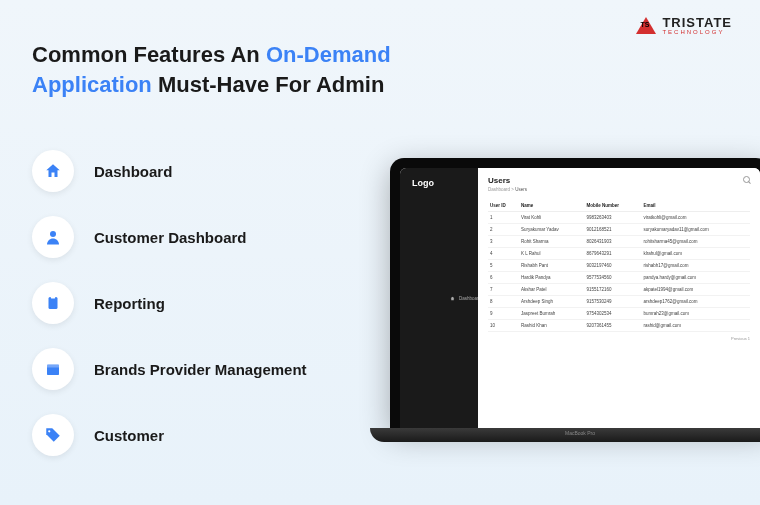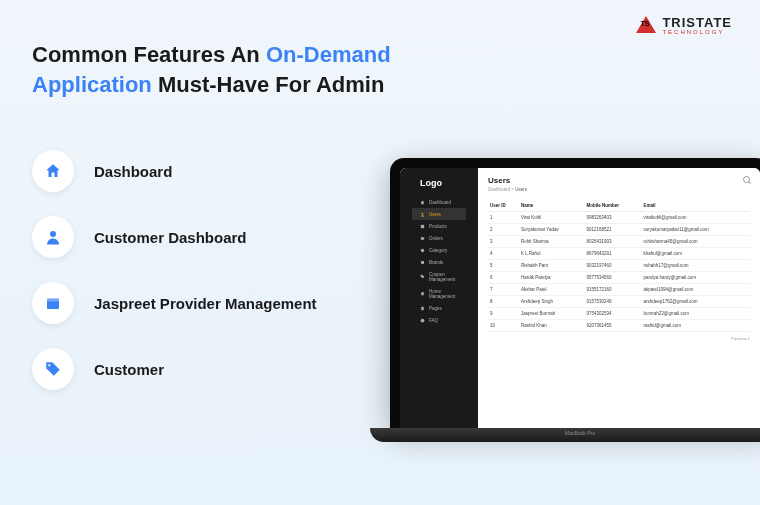--- a/index.html
+++ b/index.html
@@ -1,35 +1,35 @@
 <!DOCTYPE html>
 <html><head>
 <meta charset="utf-8">
 <style>
 *{margin:0;padding:0;box-sizing:border-box}
 body{width:760px;height:505px;background:linear-gradient(180deg,#f0f6fb 0%,#e8f2fa 100%);font-family:Arial,Helvetica,sans-serif;position:relative;overflow:hidden}
-.logo-area{position:absolute;top:16px;right:28px;display:flex;align-items:flex-start;gap:6px}
+.logo-area{position:absolute;top:16px;right:28px;display:flex;align-items:center;gap:6px}
 .logo-tri{width:0;height:0;border-left:10px solid transparent;border-right:10px solid transparent;border-bottom:17px solid #d32f2f;position:relative}
 .logo-tri::after{content:"TS";position:absolute;top:4px;left:-6px;font-size:7px;font-weight:bold;color:#000}
 .logo-text{display:flex;flex-direction:column;line-height:1}
 .logo-top{font-size:13px;font-weight:bold;letter-spacing:1px;color:#222}
 .logo-bottom{font-size:6px;letter-spacing:2px;color:#d32f2f}
 .heading{position:absolute;top:40px;left:32px;font-size:22px;font-weight:bold;color:#1a1a1a;line-height:1.35;max-width:420px}
 .heading .hl{color:#3b82f6}
 .feat-list{position:absolute;top:150px;left:32px;display:flex;flex-direction:column;gap:24px}
 .feat{display:flex;align-items:center;gap:20px}
 .ficon{width:42px;height:42px;border-radius:50%;background:#fff;display:flex;align-items:center;justify-content:center;box-shadow:0 2px 6px rgba(0,0,0,0.08)}
 .ficon svg{width:18px;height:18px;fill:#3b82f6}
 .flabel{font-size:15px;font-weight:600;color:#1a1a1a}
 .laptop{position:absolute;right:-10px;top:158px;width:380px;height:340px}
 .laptop-screen{width:100%;height:270px;background:#0a0a0a;border-radius:14px 14px 0 0;padding:10px 10px 0 10px;box-shadow:0 8px 30px rgba(0,0,0,0.3)}
 .laptop-base{width:420px;height:14px;background:linear-gradient(180deg,#3a3a3a,#1a1a1a);margin-left:-20px;border-radius:0 0 18px 18px;position:relative}
 .laptop-base::before{content:"MacBook Pro";position:absolute;top:2px;left:50%;transform:translateX(-50%);font-size:5px;color:#888}
 .scr{width:100%;height:100%;display:flex;border-radius:6px 6px 0 0;overflow:hidden;background:#fff}
-.sidebar{width:78px;background:#1a1a1a;display:flex;flex-direction:column;padding:6px 12px}
+.sidebar{width:78px;background:#1a1a1a;display:flex;flex-direction:row;padding:6px 4px}
 .slogo{color:#fff;font-size:9px;font-weight:bold;padding:4px 8px 8px 8px}
 .sitem{color:#aaa;font-size:4.5px;padding:3.5px 8px;display:flex;align-items:center;gap:4px}
 .sitem.active{background:#333;color:#f0a020}
 .sitem svg{width:5px;height:5px;fill:currentColor;flex-shrink:0}
 .main{flex:1;background:#fff;padding:8px 10px;position:relative}
 .ptitle{font-size:8px;font-weight:bold;color:#222}
 .pcrumb{font-size:4.5px;color:#f0a020;margin-top:2px}
 .pcrumb span{color:#999}
 .tbl{margin-top:8px;width:100%;font-size:4.5px;color:#444;border-collapse:collapse}
 .tbl th{text-align:left;font-weight:bold;color:#222;padding:3px 2px;border-bottom:0.5px solid #eee}
@@ -67,25 +67,34 @@
         <svg viewBox="0 0 24 24">
           <circle cx="12" cy="8" r="4"></circle>
           <path d="M4 22c0-4.4 3.6-8 8-8s8 3.6 8 8z"></path>
         </svg>
       </div>
     <span class="flabel">Customer Dashboard</span>
   </div>
   <div class="feat">
     <div class="ficon">
         <svg viewBox="0 0 24 24">
+          <rect x="6" y="4" width="12" height="16" rx="2"></rect>
+          <rect x="9" y="2" width="6" height="4" rx="1" fill="#fff"></rect>
+        </svg>
+      </div>
+    <span class="flabel">Reporting</span>
+  </div>
+  <div class="feat">
+    <div class="ficon">
+        <svg viewBox="0 0 24 24">
           <rect x="4" y="6" width="16" height="14" rx="1"></rect>
           <rect x="4" y="6" width="16" height="4" fill="#fff" opacity="0.3"></rect>
         </svg>
       </div>
-    <span class="flabel">Jaspreet Provider Management</span>
+    <span class="flabel">Brands Provider Management</span>
   </div>
   <div class="feat">
     <div class="ficon">
         <svg viewBox="0 0 24 24">
           <path d="M3 3h8l10 10-8 8L3 11z"></path>
           <circle cx="7" cy="7" r="1.5" fill="#fff"></circle>
         </svg>
       </div>
     <span class="flabel">Customer</span>
   </div>

